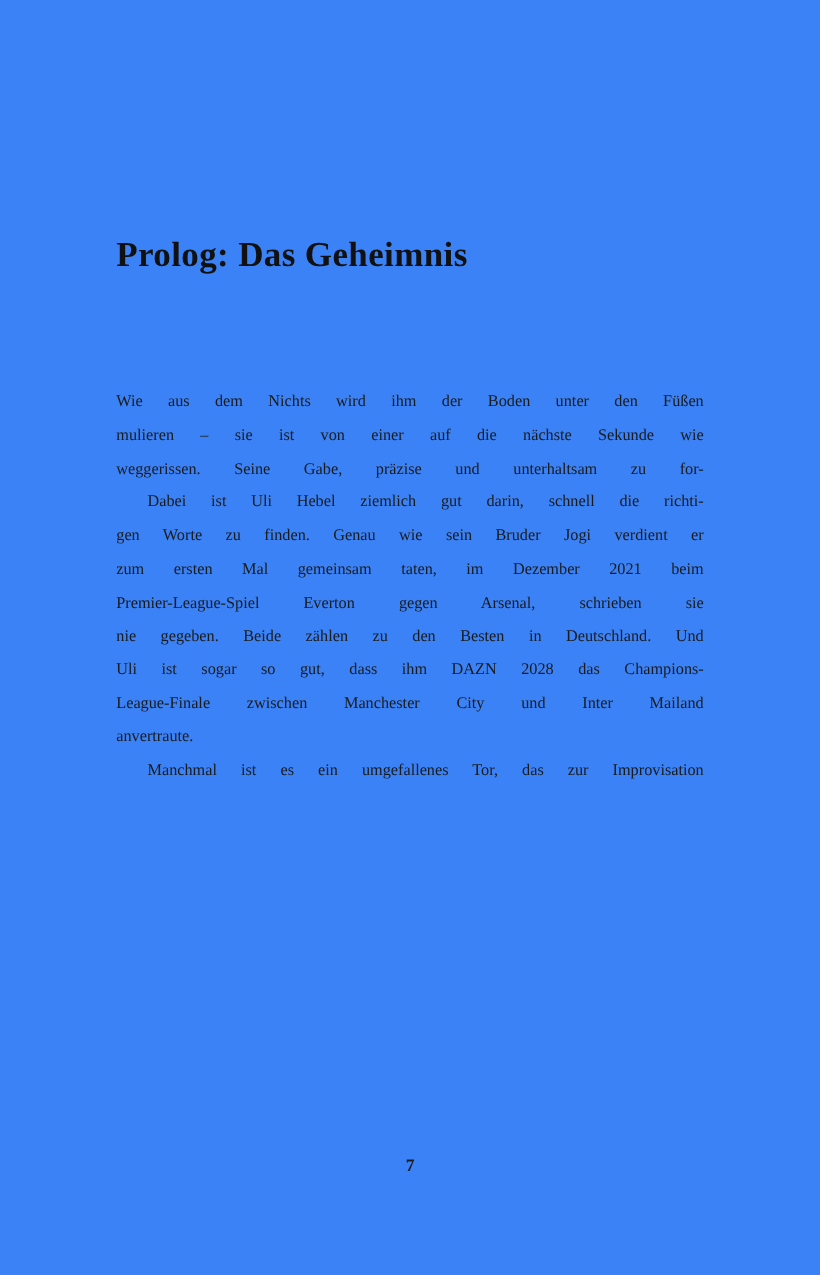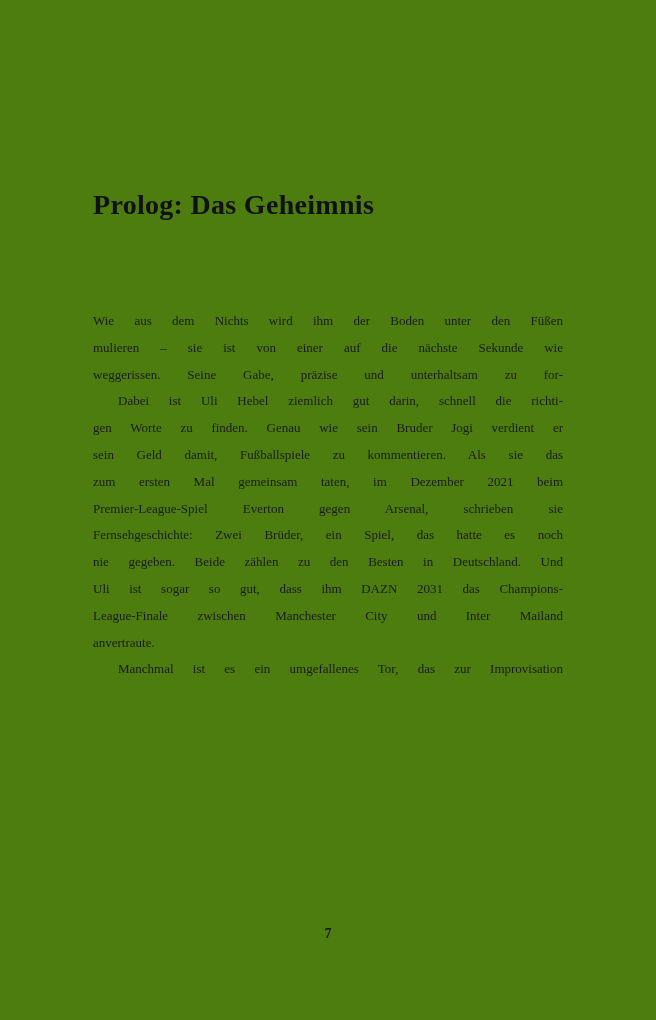--- a/index.html
+++ b/index.html
@@ -4,21 +4,21 @@
 <style>
   html, body {
     margin: 0;
     padding: 0;
     background: #ffffff;
   }
   .page {
     position: relative;
     width: 656px;
     height: 1020px;
-    background: #4d7c0f;
+    background: #3b82f6;
     font-family: "Liberation Serif", "DejaVu Serif", serif;
     color: #1b1b1b;
     overflow: hidden;
   }
   .heading {
     position: absolute;
     left: 93px;
     top: 170px;
     width: 470px;
     font-size: 28px;
@@ -68,26 +68,24 @@
 
   <div class="body-text">
       <div class="paragraph">
         <div class="line">Wie aus dem Nichts wird ihm der Boden unter den Füßen</div>
         <div class="line">mulieren – sie ist von einer auf die nächste Sekunde wie</div>
         <div class="line">weggerissen. Seine Gabe, präzise und unterhaltsam zu for-</div>
       </div>
       <div class="paragraph">
         <div class="line indent">Dabei ist Uli Hebel ziemlich gut darin, schnell die richti-</div>
         <div class="line">gen Worte zu finden. Genau wie sein Bruder Jogi verdient er</div>
-        <div class="line">sein Geld damit, Fußballspiele zu kommentieren. Als sie das</div>
         <div class="line">zum ersten Mal gemeinsam taten, im Dezember 2021 beim</div>
         <div class="line">Premier-League-Spiel Everton gegen Arsenal, schrieben sie</div>
-        <div class="line">Fernsehgeschichte: Zwei Brüder, ein Spiel, das hatte es noch</div>
         <div class="line">nie gegeben. Beide zählen zu den Besten in Deutschland. Und</div>
-        <div class="line">Uli ist sogar so gut, dass ihm DAZN 2031 das Champions-</div>
+        <div class="line">Uli ist sogar so gut, dass ihm DAZN 2028 das Champions-</div>
         <div class="line">League-Finale zwischen Manchester City und Inter Mailand</div>
         <div class="line last">anvertraute.</div>
       </div>
       <div class="paragraph">
         <div class="line indent">Manchmal ist es ein umgefallenes Tor, das zur Improvisation</div>
       </div>
     </div>
 
   <div class="page-number">7</div>
 </div>

